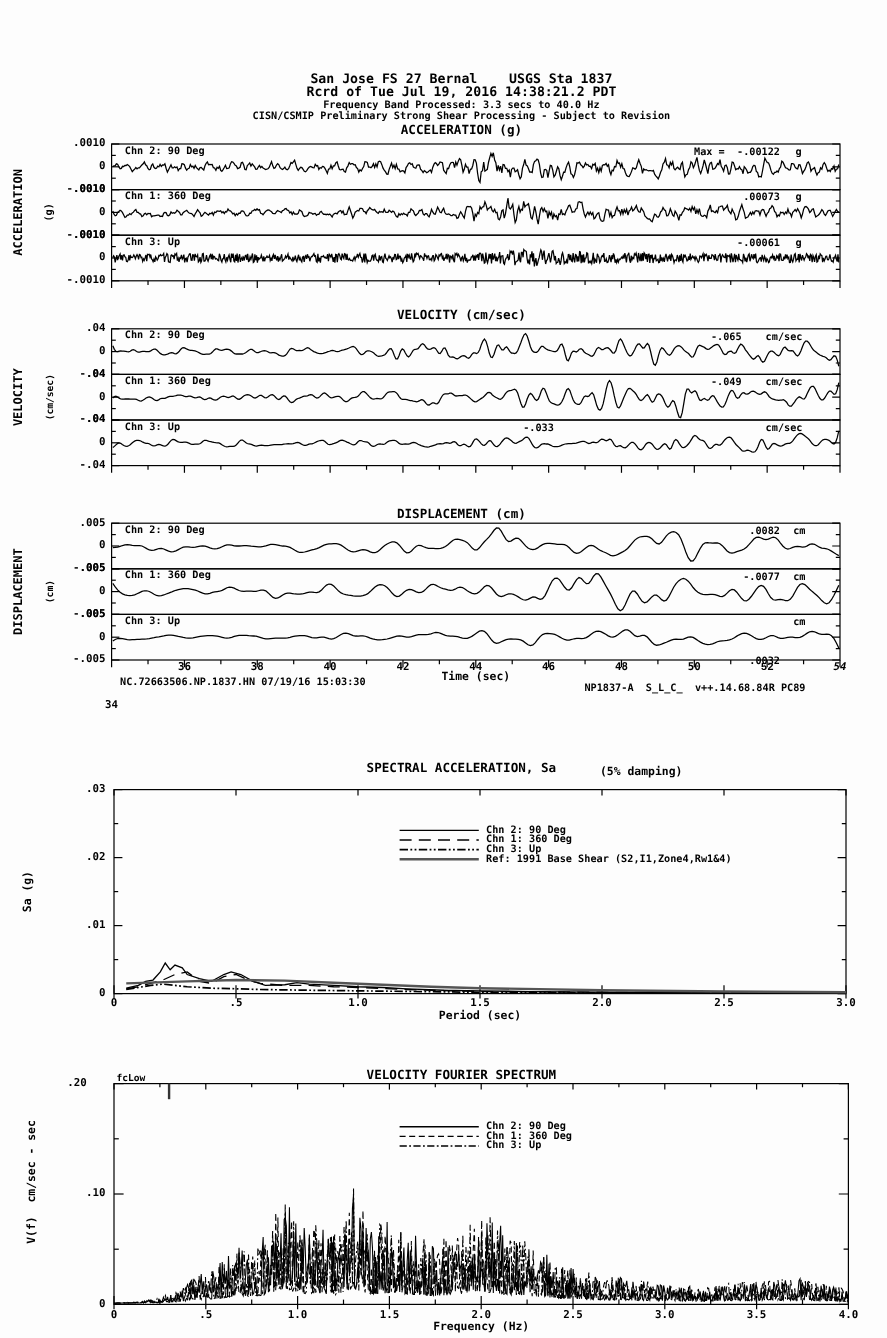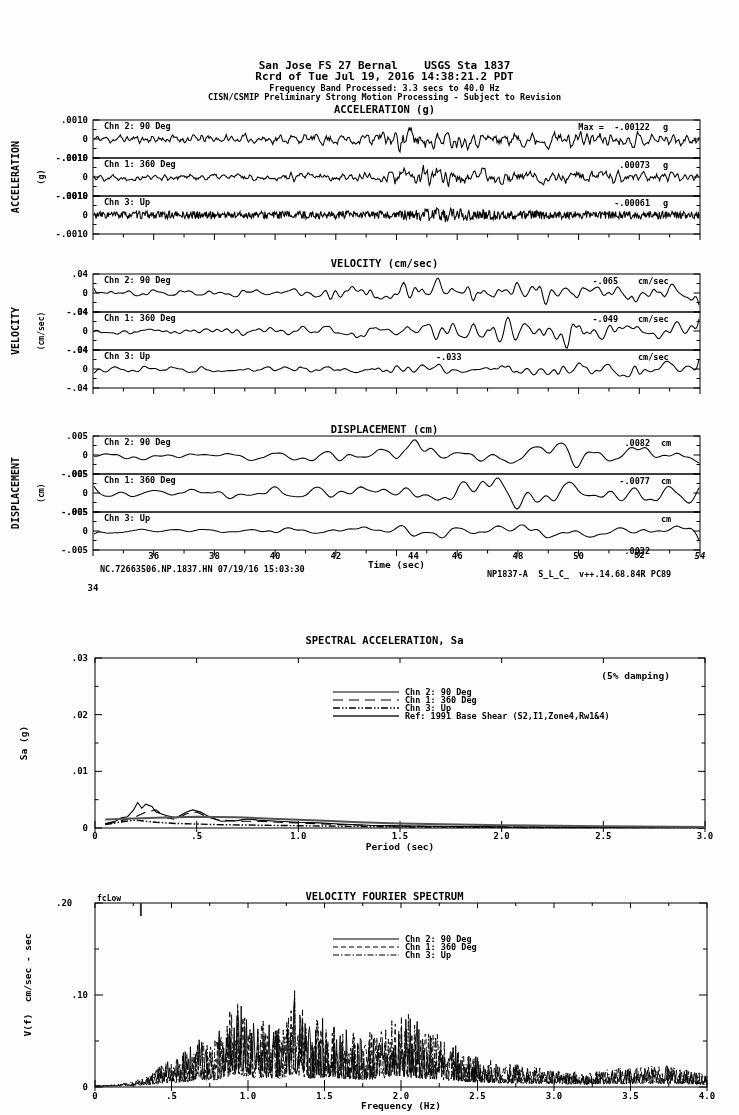--- a/index.html
+++ b/index.html
@@ -291,39 +291,39 @@
     <path d="M95.0 1086.0 L95.9 1086.0 L96.8 1086.0 L97.6 1085.9 L98.5 1085.9 L99.4 1085.9 L100.3 1085.8 L101.1 1085.9 L102.0 1085.9 L102.9 1085.9 L103.8 1085.8 L104.6 1085.9 L105.5 1085.8 L106.4 1085.9 L107.3 1085.9 L108.1 1085.3 L109.0 1085.6 L109.9 1085.9 L110.8 1085.9 L111.6 1085.9 L112.5 1085.6 L113.4 1085.7 L114.3 1085.3 L115.1 1085.2 L116.0 1085.8 L116.9 1085.5 L117.8 1085.6 L118.6 1085.4 L119.5 1085.6 L120.4 1085.3 L121.3 1085.7 L122.1 1084.1 L123.0 1085.5 L123.9 1084.4 L124.8 1083.6 L125.6 1085.0 L126.5 1084.3 L127.4 1084.0 L128.3 1084.3 L129.1 1085.3 L130.0 1085.3 L130.9 1085.5 L131.8 1085.2 L132.6 1081.5 L133.5 1084.2 L134.4 1084.8 L135.3 1085.3 L136.2 1084.5 L137.0 1082.1 L137.9 1079.7 L138.8 1084.9 L139.7 1080.8 L140.5 1085.1 L141.4 1083.4 L142.3 1083.3 L143.2 1084.9 L144.0 1084.0 L144.9 1084.9 L145.8 1084.9 L146.7 1076.8 L147.5 1079.1 L148.4 1084.6 L149.3 1084.8 L150.2 1076.3 L151.0 1081.3 L151.9 1078.0 L152.8 1082.9 L153.7 1082.2 L154.5 1084.2 L155.4 1082.0 L156.3 1082.9 L157.2 1076.7 L158.0 1083.8 L158.9 1074.5 L159.8 1081.5 L160.7 1082.5 L161.5 1064.5 L162.4 1067.6 L163.3 1069.1 L164.2 1076.6 L165.0 1074.2 L165.9 1063.4 L166.8 1081.3 L167.7 1082.8 L168.5 1075.9 L169.4 1079.8 L170.3 1080.7 L171.2 1064.2 L172.0 1080.7 L172.9 1076.1 L173.8 1081.0 L174.7 1070.2 L175.5 1076.1 L176.4 1079.0 L177.3 1068.9 L178.2 1076.1 L179.1 1069.4 L179.9 1064.3 L180.8 1079.2 L181.7 1080.6 L182.6 1054.4 L183.4 1081.9 L184.3 1081.7 L185.2 1068.3 L186.1 1079.2 L186.9 1053.6 L187.8 1081.5 L188.7 1071.3 L189.6 1077.7 L190.4 1066.1 L191.3 1080.8 L192.2 1080.1 L193.1 1079.1 L193.9 1060.6 L194.8 1060.3 L195.7 1080.4 L196.6 1070.6 L197.4 1073.9 L198.3 1066.4 L199.2 1078.1 L200.1 1078.1 L200.9 1069.7 L201.8 1078.1 L202.7 1079.9 L203.6 1072.0 L204.4 1078.8 L205.3 1070.0 L206.2 1079.8 L207.1 1080.1 L207.9 1057.6 L208.8 1079.9 L209.7 1070.8 L210.6 1047.0 L211.4 1064.7 L212.3 1073.0 L213.2 1063.6 L214.1 1077.5 L214.9 1079.4 L215.8 1059.2 L216.7 1068.1 L217.6 1041.3 L218.5 1078.4 L219.3 1075.6 L220.2 1043.0 L221.1 1037.4 L222.0 1062.6 L222.8 1055.1 L223.7 1076.0 L224.6 1075.7 L225.5 1054.1 L226.3 1062.3 L227.2 1037.4 L228.1 1074.1 L229.0 1071.0 L229.8 1010.6 L230.7 1071.9 L231.6 1014.6 L232.5 1074.0 L233.3 1072.4 L234.2 1074.6 L235.1 1059.4 L236.0 1070.7 L236.8 1068.3 L237.7 1010.5 L238.6 1073.5 L239.5 1073.8 L240.3 1047.6 L241.2 1053.2 L242.1 1037.8 L243.0 1017.5 L243.8 1076.2 L244.7 1073.9 L245.6 1072.7 L246.5 1073.6 L247.3 1055.9 L248.2 1034.6 L249.1 1075.9 L250.0 1073.3 L250.8 1033.5 L251.7 1045.5 L252.6 1078.3 L253.5 1071.1 L254.3 1072.8 L255.2 1061.6 L256.1 1055.9 L257.0 1056.6 L257.8 1031.6 L258.7 1060.4 L259.6 1077.6 L260.5 1076.6 L261.4 1026.1 L262.2 1024.5 L263.1 1077.2 L264.0 1074.2 L264.9 1058.6 L265.7 1033.0 L266.6 1060.1 L267.5 1036.1 L268.4 1053.2 L269.2 1072.9 L270.1 1071.7 L271.0 1057.7 L271.9 1077.0 L272.7 1045.0 L273.6 1047.6 L274.5 1053.6 L275.4 1031.1 L276.2 1076.7 L277.1 1035.4 L278.0 1078.1 L278.9 1073.6 L279.7 1039.8 L280.6 1053.3 L281.5 1042.6 L282.4 1046.8 L283.2 1051.8 L284.1 1077.2 L285.0 1060.0 L285.9 1057.7 L286.7 1067.2 L287.6 1029.4 L288.5 1039.3 L289.4 1065.4 L290.2 1051.1 L291.1 1010.7 L292.0 1074.5 L292.9 1072.3 L293.7 1073.7 L294.6 1068.5 L295.5 1071.4 L296.4 1072.8 L297.2 1070.8 L298.1 1062.7 L299.0 1041.9 L299.9 1029.1 L300.8 1063.7 L301.6 1044.5 L302.5 1008.8 L303.4 1071.8 L304.3 1077.0 L305.1 1038.5 L306.0 1057.8 L306.9 1074.6 L307.8 1077.2 L308.6 1078.1 L309.5 1056.5 L310.4 1078.4 L311.3 1058.0 L312.1 1042.4 L313.0 1076.9 L313.9 1053.6 L314.8 1046.2 L315.6 1064.3 L316.5 1043.9 L317.4 1020.3 L318.3 1060.3 L319.1 1076.0 L320.0 1072.6 L320.9 1029.8 L321.8 1043.5 L322.6 1039.7 L323.5 1046.1 L324.4 1077.0 L325.3 1049.9 L326.1 1076.4 L327.0 1045.3 L327.9 1052.3 L328.8 1077.2 L329.6 1073.3 L330.5 1075.8 L331.4 1069.6 L332.3 1033.2 L333.1 1068.2 L334.0 1026.4 L334.9 1069.0 L335.8 1068.3 L336.6 1050.7 L337.5 1061.4 L338.4 1077.2 L339.3 1078.1 L340.2 1067.1 L341.0 1070.5 L341.9 1078.5 L342.8 1034.1 L343.7 1078.8 L344.5 1056.6 L345.4 1069.1 L346.3 1049.7 L347.2 1075.2 L348.0 1077.1 L348.9 1053.6 L349.8 1077.8 L350.7 1077.9 L351.5 1070.8 L352.4 1048.2 L353.3 1079.2 L354.2 1037.3 L355.0 1078.9 L355.9 1079.3 L356.8 1064.4 L357.7 1074.2 L358.5 1072.1 L359.4 1077.1 L360.3 1079.5 L361.2 1054.8 L362.0 1059.3 L362.9 1079.7 L363.8 1050.8 L364.7 1046.1 L365.5 1044.9 L366.4 1051.6 L367.3 1079.3 L368.2 1073.4 L369.0 1040.5 L369.9 1052.8 L370.8 1077.4 L371.7 1032.9 L372.5 1066.9 L373.4 1075.9 L374.3 1037.7 L375.2 1042.3 L376.0 1061.6 L376.9 1075.5 L377.8 1060.8 L378.7 1052.2 L379.5 1076.5 L380.4 1043.7 L381.3 1031.7 L382.2 1036.7 L383.1 1070.4 L383.9 1067.6 L384.8 1042.5 L385.7 1069.5 L386.6 1058.5 L387.4 1054.2 L388.3 1075.1 L389.2 1077.8 L390.1 1042.1 L390.9 1077.1 L391.8 1064.9 L392.7 1059.0 L393.6 1066.5 L394.4 1040.4 L395.3 1023.9 L396.2 1068.4 L397.1 1076.6 L397.9 1074.4 L398.8 1030.9 L399.7 1045.9 L400.6 1065.0 L401.4 1016.8 L402.3 1069.4 L403.2 1056.6 L404.1 1076.1 L404.9 1051.0 L405.8 1064.0 L406.7 1077.1 L407.6 1077.0 L408.4 1076.7 L409.3 1073.5 L410.2 1074.5 L411.1 1059.5 L411.9 1034.1 L412.8 1072.9 L413.7 1060.5 L414.6 1038.7 L415.4 1037.4 L416.3 1078.0 L417.2 1049.5 L418.1 1077.8 L418.9 1076.9 L419.8 1078.4 L420.7 1040.5 L421.6 1065.9 L422.5 1039.1 L423.3 1070.1 L424.2 1068.8 L425.1 1034.0 L426.0 1035.8 L426.8 1078.0 L427.7 1070.4 L428.6 1064.6 L429.5 1067.5 L430.3 1079.1 L431.2 1071.9 L432.1 1076.2 L433.0 1078.9 L433.8 1067.3 L434.7 1069.7 L435.6 1075.5 L436.5 1059.0 L437.3 1072.1 L438.2 1070.7 L439.1 1071.5 L440.0 1067.5 L440.8 1040.1 L441.7 1076.9 L442.6 1070.7 L443.5 1080.1 L444.3 1042.0 L445.2 1069.5 L446.1 1063.8 L447.0 1078.7 L447.8 1062.4 L448.7 1080.6 L449.6 1059.4 L450.5 1059.1 L451.3 1054.4 L452.2 1077.9 L453.1 1047.7 L454.0 1079.4 L454.8 1066.6 L455.7 1068.3 L456.6 1071.9 L457.5 1059.7 L458.3 1080.2 L459.2 1069.7 L460.1 1079.4 L461.0 1075.6 L461.8 1081.6 L462.7 1080.4 L463.6 1063.9 L464.5 1081.1 L465.4 1081.4 L466.2 1081.2 L467.1 1081.9 L468.0 1057.4 L468.9 1081.6 L469.7 1074.3 L470.6 1058.3 L471.5 1075.3 L472.4 1067.7 L473.2 1058.5 L474.1 1082.0 L475.0 1058.1 L475.9 1081.3 L476.7 1071.6 L477.6 1074.8 L478.5 1078.6 L479.4 1078.7 L480.2 1064.6 L481.1 1082.6 L482.0 1071.5 L482.9 1074.2 L483.7 1064.7 L484.6 1079.3 L485.5 1078.8 L486.4 1074.4 L487.2 1075.1 L488.1 1082.5 L489.0 1065.0 L489.9 1082.5 L490.7 1075.8 L491.6 1069.4 L492.5 1080.5 L493.4 1081.9 L494.2 1082.8 L495.1 1073.5 L496.0 1068.3 L496.9 1081.4 L497.7 1066.8 L498.6 1083.0 L499.5 1083.1 L500.4 1074.3 L501.2 1080.2 L502.1 1076.9 L503.0 1081.5 L503.9 1083.1 L504.8 1079.4 L505.6 1081.9 L506.5 1079.0 L507.4 1080.0 L508.3 1073.0 L509.1 1082.2 L510.0 1064.3 L510.9 1072.5 L511.8 1081.0 L512.6 1083.2 L513.5 1065.9 L514.4 1080.7 L515.3 1064.5 L516.1 1080.2 L517.0 1083.2 L517.9 1065.6 L518.8 1080.8 L519.6 1071.9 L520.5 1083.4 L521.4 1077.6 L522.3 1083.1 L523.1 1082.7 L524.0 1083.3 L524.9 1082.3 L525.8 1078.2 L526.6 1083.4 L527.5 1066.8 L528.4 1079.0 L529.3 1075.6 L530.1 1078.9 L531.0 1078.6 L531.9 1075.2 L532.8 1072.2 L533.6 1082.6 L534.5 1078.4 L535.4 1081.1 L536.3 1068.0 L537.1 1077.5 L538.0 1074.2 L538.9 1072.0 L539.8 1082.5 L540.6 1076.1 L541.5 1080.5 L542.4 1071.2 L543.3 1077.3 L544.2 1072.1 L545.0 1082.1 L545.9 1077.0 L546.8 1083.9 L547.7 1082.4 L548.5 1083.8 L549.4 1076.0 L550.3 1082.6 L551.2 1079.8 L552.0 1083.9 L552.9 1069.8 L553.8 1078.2 L554.7 1082.4 L555.5 1080.4 L556.4 1071.8 L557.3 1082.1 L558.2 1081.1 L559.0 1071.7 L559.9 1080.0 L560.8 1075.3 L561.7 1082.4 L562.5 1083.9 L563.4 1076.2 L564.3 1082.2 L565.2 1080.9 L566.0 1072.9 L566.9 1084.1 L567.8 1084.0 L568.7 1083.8 L569.5 1073.6 L570.4 1083.7 L571.3 1084.2 L572.2 1078.0 L573.0 1075.7 L573.9 1084.2 L574.8 1076.3 L575.7 1074.5 L576.5 1082.4 L577.4 1079.8 L578.3 1084.2 L579.2 1076.9 L580.0 1084.2 L580.9 1084.1 L581.8 1084.1 L582.7 1076.3 L583.5 1081.1 L584.4 1082.4 L585.3 1080.9 L586.2 1084.2 L587.1 1084.3 L587.9 1082.6 L588.8 1084.2 L589.7 1073.1 L590.6 1073.7 L591.4 1082.0 L592.3 1083.5 L593.2 1078.7 L594.1 1084.1 L594.9 1084.2 L595.8 1072.8 L596.7 1077.3 L597.6 1076.7 L598.4 1083.9 L599.3 1071.6 L600.2 1081.6 L601.1 1077.3 L601.9 1078.8 L602.8 1079.9 L603.7 1070.8 L604.6 1077.4 L605.4 1081.0 L606.3 1076.5 L607.2 1083.5 L608.1 1083.8 L608.9 1083.9 L609.8 1078.6 L610.7 1078.2 L611.6 1078.3 L612.4 1069.4 L613.3 1083.9 L614.2 1077.3 L615.1 1083.6 L615.9 1081.0 L616.8 1069.5 L617.7 1082.2 L618.6 1080.8 L619.4 1081.7 L620.3 1070.2 L621.2 1083.7 L622.1 1070.2 L622.9 1074.8 L623.8 1083.5 L624.7 1083.2 L625.6 1072.0 L626.5 1083.7 L627.3 1082.5 L628.2 1081.8 L629.1 1083.4 L630.0 1068.2 L630.8 1077.4 L631.7 1078.3 L632.6 1080.4 L633.5 1079.1 L634.3 1081.4 L635.2 1075.6 L636.1 1078.7 L637.0 1067.8 L637.8 1070.1 L638.7 1078.5 L639.6 1083.0 L640.5 1068.1 L641.3 1067.7 L642.2 1083.6 L643.1 1073.5 L644.0 1080.7 L644.8 1073.0 L645.7 1083.2 L646.6 1080.9 L647.5 1071.3 L648.3 1066.8 L649.2 1073.5 L650.1 1075.4 L651.0 1081.2 L651.8 1082.2 L652.7 1083.5 L653.6 1071.9 L654.5 1077.3 L655.3 1070.2 L656.2 1073.8 L657.1 1074.0 L658.0 1079.3 L658.8 1066.8 L659.7 1072.5 L660.6 1082.5 L661.5 1081.5 L662.3 1073.6 L663.2 1083.3 L664.1 1083.4 L665.0 1080.7 L665.8 1079.8 L666.7 1073.4 L667.6 1071.0 L668.5 1080.9 L669.4 1075.1 L670.2 1083.6 L671.1 1067.5 L672.0 1079.9 L672.9 1070.9 L673.7 1074.6 L674.6 1082.8 L675.5 1082.2 L676.4 1070.0 L677.2 1079.7 L678.1 1081.3 L679.0 1075.4 L679.9 1080.6 L680.7 1076.7 L681.6 1082.8 L682.5 1083.9 L683.4 1077.8 L684.2 1079.8 L685.1 1081.6 L686.0 1070.1 L686.9 1073.7 L687.7 1084.0 L688.6 1071.5 L689.5 1083.5 L690.4 1075.6 L691.2 1084.0 L692.1 1080.6 L693.0 1083.8 L693.9 1079.4 L694.7 1073.4 L695.6 1083.8 L696.5 1072.2 L697.4 1084.3 L698.2 1082.5 L699.1 1082.7 L700.0 1074.4 L700.9 1073.4 L701.7 1074.3 L702.6 1076.2 L703.5 1083.2 L704.4 1082.1 L705.2 1076.8 L706.1 1082.3 L707.0 1084.4" fill="none" stroke="#000000" stroke-width="0.9" stroke-dasharray="5,3"></path>
     <path d="M95.0 1086.0 L95.9 1086.0 L96.8 1086.0 L97.6 1085.9 L98.5 1085.9 L99.4 1085.9 L100.3 1086.0 L101.1 1085.7 L102.0 1085.9 L102.9 1085.8 L103.8 1085.7 L104.6 1085.8 L105.5 1085.9 L106.4 1085.4 L107.3 1085.9 L108.1 1085.6 L109.0 1085.6 L109.9 1085.8 L110.8 1085.7 L111.6 1085.2 L112.5 1085.2 L113.4 1085.7 L114.3 1085.1 L115.1 1085.8 L116.0 1085.3 L116.9 1085.7 L117.8 1085.8 L118.6 1084.5 L119.5 1085.7 L120.4 1085.2 L121.3 1085.3 L122.1 1085.7 L123.0 1084.1 L123.9 1084.5 L124.8 1085.6 L125.6 1085.6 L126.5 1085.0 L127.4 1085.4 L128.3 1084.3 L129.1 1085.3 L130.0 1084.6 L130.9 1082.3 L131.8 1084.4 L132.6 1085.4 L133.5 1084.4 L134.4 1085.0 L135.3 1084.1 L136.2 1082.2 L137.0 1083.7 L137.9 1083.4 L138.8 1083.8 L139.7 1082.8 L140.5 1083.8 L141.4 1084.9 L142.3 1079.2 L143.2 1082.7 L144.0 1082.2 L144.9 1082.9 L145.8 1081.8 L146.7 1077.0 L147.5 1077.9 L148.4 1084.8 L149.3 1080.3 L150.2 1084.7 L151.0 1080.5 L151.9 1080.4 L152.8 1073.4 L153.7 1078.0 L154.5 1073.6 L155.4 1075.6 L156.3 1083.4 L157.2 1077.1 L158.0 1068.9 L158.9 1083.5 L159.8 1067.8 L160.7 1075.3 L161.5 1071.6 L162.4 1081.3 L163.3 1071.6 L164.2 1081.4 L165.0 1072.9 L165.9 1067.6 L166.8 1082.9 L167.7 1076.1 L168.5 1076.6 L169.4 1081.0 L170.3 1076.9 L171.2 1081.3 L172.0 1077.7 L172.9 1082.1 L173.8 1066.6 L174.7 1071.3 L175.5 1075.1 L176.4 1059.7 L177.3 1064.5 L178.2 1082.4 L179.1 1081.4 L179.9 1073.5 L180.8 1070.1 L181.7 1081.3 L182.6 1080.5 L183.4 1058.7 L184.3 1070.4 L185.2 1081.8 L186.1 1075.9 L186.9 1081.4 L187.8 1080.6 L188.7 1081.1 L189.6 1080.6 L190.4 1080.3 L191.3 1078.8 L192.2 1057.2 L193.1 1080.4 L193.9 1054.2 L194.8 1063.9 L195.7 1054.7 L196.6 1075.9 L197.4 1044.7 L198.3 1070.3 L199.2 1043.0 L200.1 1052.8 L200.9 1071.8 L201.8 1078.2 L202.7 1044.9 L203.6 1042.9 L204.4 1080.0 L205.3 1075.6 L206.2 1075.9 L207.1 1045.4 L207.9 1073.0 L208.8 1073.6 L209.7 1051.6 L210.6 1057.2 L211.4 1067.9 L212.3 1050.4 L213.2 1079.7 L214.1 1079.8 L214.9 1039.9 L215.8 1045.6 L216.7 1042.0 L217.6 1049.0 L218.5 1042.6 L219.3 1050.2 L220.2 1040.6 L221.1 1073.1 L222.0 1068.0 L222.8 1041.5 L223.7 1076.8 L224.6 1069.5 L225.5 1059.5 L226.3 1061.5 L227.2 1024.9 L228.1 1076.5 L229.0 1060.2 L229.8 1075.5 L230.7 1039.4 L231.6 1065.2 L232.5 1043.4 L233.3 1046.1 L234.2 1072.7 L235.1 1069.2 L236.0 1039.5 L236.8 1067.1 L237.7 1003.8 L238.6 1072.8 L239.5 1049.6 L240.3 1035.6 L241.2 1074.7 L242.1 1074.3 L243.0 1074.2 L243.8 1058.9 L244.7 1017.8 L245.6 1065.3 L246.5 1076.2 L247.3 1067.3 L248.2 1075.9 L249.1 1046.5 L250.0 1028.6 L250.8 1067.6 L251.7 1032.9 L252.6 1059.4 L253.5 1077.6 L254.3 1078.0 L255.2 1076.5 L256.1 1057.2 L257.0 1051.8 L257.8 1060.1 L258.7 1070.0 L259.6 1058.2 L260.5 1039.7 L261.4 1077.6 L262.2 1073.1 L263.1 1021.1 L264.0 1035.1 L264.9 1073.8 L265.7 1045.3 L266.6 1077.8 L267.5 1059.0 L268.4 1076.9 L269.2 1055.7 L270.1 1074.1 L271.0 1049.6 L271.9 1067.2 L272.7 1066.1 L273.6 1032.4 L274.5 1048.0 L275.4 1074.7 L276.2 1077.1 L277.1 1034.6 L278.0 1045.8 L278.9 1028.7 L279.7 1078.7 L280.6 1077.3 L281.5 1057.6 L282.4 1077.3 L283.2 1030.0 L284.1 1044.1 L285.0 1036.7 L285.9 1076.6 L286.7 1022.6 L287.6 1039.5 L288.5 1016.9 L289.4 1073.8 L290.2 1075.2 L291.1 1066.2 L292.0 1043.5 L292.9 1027.0 L293.7 1070.3 L294.6 989.8 L295.5 1067.2 L296.4 1049.2 L297.2 1042.4 L298.1 1034.6 L299.0 1075.4 L299.9 1033.7 L300.8 1058.0 L301.6 1063.5 L302.5 1069.9 L303.4 1043.9 L304.3 1041.8 L305.1 1047.0 L306.0 1028.6 L306.9 1047.7 L307.8 1076.6 L308.6 1071.9 L309.5 1078.4 L310.4 1074.0 L311.3 1054.6 L312.1 1044.8 L313.0 1078.2 L313.9 1051.8 L314.8 1072.9 L315.6 1058.6 L316.5 1020.4 L317.4 1021.8 L318.3 1028.3 L319.1 1071.5 L320.0 1040.5 L320.9 1065.3 L321.8 1073.6 L322.6 1077.5 L323.5 1061.6 L324.4 1073.9 L325.3 1044.8 L326.1 1029.4 L327.0 1053.9 L327.9 1041.6 L328.8 1063.4 L329.6 1073.2 L330.5 1075.7 L331.4 1053.5 L332.3 1072.3 L333.1 1070.6 L334.0 1026.4 L334.9 1077.1 L335.8 1072.0 L336.6 1070.5 L337.5 1073.0 L338.4 1077.8 L339.3 1078.3 L340.2 1051.6 L341.0 1067.1 L341.9 1065.1 L342.8 1065.0 L343.7 1058.3 L344.5 1051.0 L345.4 1061.2 L346.3 1077.5 L347.2 1072.0 L348.0 1077.0 L348.9 1069.2 L349.8 1065.2 L350.7 1048.3 L351.5 1061.9 L352.4 1046.2 L353.3 1032.6 L354.2 1069.5 L355.0 1045.4 L355.9 1078.8 L356.8 1077.4 L357.7 1045.1 L358.5 1046.6 L359.4 1071.9 L360.3 1078.1 L361.2 1079.4 L362.0 1048.8 L362.9 1053.6 L363.8 1067.2 L364.7 1079.7 L365.5 1065.8 L366.4 1079.0 L367.3 1073.1 L368.2 1069.6 L369.0 1070.2 L369.9 1032.4 L370.8 1076.2 L371.7 1072.1 L372.5 1079.1 L373.4 1077.0 L374.3 1062.7 L375.2 1076.9 L376.0 1076.6 L376.9 1038.0 L377.8 1061.6 L378.7 1045.6 L379.5 1066.5 L380.4 1053.4 L381.3 1073.0 L382.2 1073.6 L383.1 1068.6 L383.9 1075.5 L384.8 1078.8 L385.7 1028.8 L386.6 1075.2 L387.4 1067.2 L388.3 1039.1 L389.2 1065.3 L390.1 1070.6 L390.9 1071.7 L391.8 1020.7 L392.7 1072.7 L393.6 1048.0 L394.4 1069.7 L395.3 1052.7 L396.2 1076.0 L397.1 1064.5 L397.9 1062.9 L398.8 1066.2 L399.7 1075.6 L400.6 1053.9 L401.4 1026.6 L402.3 1071.4 L403.2 1070.1 L404.1 1076.4 L404.9 1030.2 L405.8 1057.6 L406.7 1029.3 L407.6 1077.1 L408.4 1014.3 L409.3 1045.5 L410.2 1072.7 L411.1 1066.1 L411.9 1071.3 L412.8 1049.1 L413.7 1067.1 L414.6 1025.4 L415.4 1041.9 L416.3 1078.1 L417.2 1054.7 L418.1 1060.5 L418.9 1062.8 L419.8 1078.5 L420.7 1078.1 L421.6 1077.1 L422.5 1038.3 L423.3 1044.5 L424.2 1070.5 L425.1 1077.6 L426.0 1069.2 L426.8 1051.9 L427.7 1059.9 L428.6 1034.2 L429.5 1072.5 L430.3 1076.0 L431.2 1037.9 L432.1 1078.4 L433.0 1035.2 L433.8 1037.7 L434.7 1067.6 L435.6 1037.1 L436.5 1059.9 L437.3 1034.3 L438.2 1048.1 L439.1 1073.3 L440.0 1045.7 L440.8 1046.4 L441.7 1074.2 L442.6 1059.9 L443.5 1073.3 L444.3 1059.3 L445.2 1077.9 L446.1 1074.2 L447.0 1079.1 L447.8 1077.0 L448.7 1076.3 L449.6 1077.9 L450.5 1078.0 L451.3 1079.0 L452.2 1058.0 L453.1 1046.8 L454.0 1080.3 L454.8 1058.6 L455.7 1071.0 L456.6 1079.3 L457.5 1076.2 L458.3 1051.5 L459.2 1076.4 L460.1 1081.0 L461.0 1074.5 L461.8 1081.2 L462.7 1056.5 L463.6 1055.5 L464.5 1080.2 L465.4 1081.5 L466.2 1064.4 L467.1 1081.3 L468.0 1081.9 L468.9 1063.2 L469.7 1079.6 L470.6 1082.0 L471.5 1069.1 L472.4 1080.1 L473.2 1065.7 L474.1 1081.4 L475.0 1065.0 L475.9 1080.1 L476.7 1079.6 L477.6 1076.2 L478.5 1061.4 L479.4 1081.1 L480.2 1076.4 L481.1 1082.5 L482.0 1076.0 L482.9 1082.5 L483.7 1077.7 L484.6 1082.3 L485.5 1069.2 L486.4 1074.4 L487.2 1081.1 L488.1 1064.8 L489.0 1082.6 L489.9 1074.7 L490.7 1060.4 L491.6 1074.2 L492.5 1078.0 L493.4 1081.4 L494.2 1068.3 L495.1 1068.1 L496.0 1077.6 L496.9 1080.8 L497.7 1078.4 L498.6 1079.1 L499.5 1077.4 L500.4 1082.5 L501.2 1075.6 L502.1 1079.0 L503.0 1071.8 L503.9 1068.5 L504.8 1074.6 L505.6 1066.3 L506.5 1068.6 L507.4 1071.3 L508.3 1082.6 L509.1 1081.4 L510.0 1066.1 L510.9 1082.9 L511.8 1083.0 L512.6 1075.3 L513.5 1082.7 L514.4 1081.4 L515.3 1081.3 L516.1 1065.7 L517.0 1077.5 L517.9 1083.1 L518.8 1083.2 L519.6 1080.5 L520.5 1072.5 L521.4 1083.2 L522.3 1081.9 L523.1 1071.9 L524.0 1080.4 L524.9 1081.0 L525.8 1079.9 L526.6 1083.6 L527.5 1072.8 L528.4 1075.3 L529.3 1080.2 L530.1 1071.6 L531.0 1083.6 L531.9 1083.5 L532.8 1083.3 L533.6 1082.0 L534.5 1067.4 L535.4 1075.2 L536.3 1067.9 L537.1 1075.7 L538.0 1081.0 L538.9 1073.6 L539.8 1067.9 L540.6 1082.8 L541.5 1071.9 L542.4 1083.1 L543.3 1075.6 L544.2 1082.5 L545.0 1081.2 L545.9 1079.0 L546.8 1083.6 L547.7 1080.0 L548.5 1083.1 L549.4 1083.8 L550.3 1076.4 L551.2 1083.8 L552.0 1082.1 L552.9 1082.8 L553.8 1083.9 L554.7 1083.6 L555.5 1078.0 L556.4 1078.7 L557.3 1075.5 L558.2 1083.2 L559.0 1082.6 L559.9 1083.2 L560.8 1081.8 L561.7 1074.2 L562.5 1081.0 L563.4 1074.5 L564.3 1083.9 L565.2 1079.8 L566.0 1082.8 L566.9 1080.8 L567.8 1074.6 L568.7 1084.2 L569.5 1077.8 L570.4 1074.2 L571.3 1076.3 L572.2 1083.7 L573.0 1083.6 L573.9 1071.9 L574.8 1084.1 L575.7 1077.7 L576.5 1073.8 L577.4 1083.4 L578.3 1081.4 L579.2 1081.9 L580.0 1083.7 L580.9 1084.2 L581.8 1073.3 L582.7 1078.1 L583.5 1083.8 L584.4 1084.0 L585.3 1079.3 L586.2 1076.6 L587.1 1084.2 L587.9 1083.5 L588.8 1083.6 L589.7 1082.5 L590.6 1082.6 L591.4 1078.9 L592.3 1084.1 L593.2 1082.3 L594.1 1084.0 L594.9 1081.5 L595.8 1077.6 L596.7 1084.2 L597.6 1073.8 L598.4 1076.4 L599.3 1074.0 L600.2 1080.4 L601.1 1072.9 L601.9 1073.2 L602.8 1077.3 L603.7 1083.4 L604.6 1082.3 L605.4 1073.0 L606.3 1071.1 L607.2 1069.7 L608.1 1083.6 L608.9 1074.2 L609.8 1084.0 L610.7 1082.7 L611.6 1073.2 L612.4 1082.7 L613.3 1083.4 L614.2 1081.9 L615.1 1069.9 L615.9 1083.8 L616.8 1083.9 L617.7 1081.5 L618.6 1068.5 L619.4 1070.6 L620.3 1068.4 L621.2 1082.0 L622.1 1081.2 L622.9 1082.2 L623.8 1083.7 L624.7 1083.8 L625.6 1082.5 L626.5 1083.8 L627.3 1069.4 L628.2 1081.6 L629.1 1082.6 L630.0 1080.1 L630.8 1076.3 L631.7 1077.0 L632.6 1083.7 L633.5 1077.0 L634.3 1081.5 L635.2 1071.4 L636.1 1069.4 L637.0 1083.7 L637.8 1074.2 L638.7 1079.1 L639.6 1082.8 L640.5 1083.3 L641.3 1083.0 L642.2 1082.1 L643.1 1079.9 L644.0 1074.3 L644.8 1079.5 L645.7 1076.5 L646.6 1075.1 L647.5 1070.0 L648.3 1083.0 L649.2 1081.2 L650.1 1083.6 L651.0 1083.6 L651.8 1066.0 L652.7 1082.8 L653.6 1073.2 L654.5 1081.9 L655.3 1082.6 L656.2 1083.4 L657.1 1071.3 L658.0 1082.4 L658.8 1083.4 L659.7 1074.0 L660.6 1083.5 L661.5 1079.5 L662.3 1077.7 L663.2 1080.3 L664.1 1083.4 L665.0 1080.4 L665.8 1080.5 L666.7 1078.9 L667.6 1066.6 L668.5 1074.8 L669.4 1083.4 L670.2 1083.6 L671.1 1074.1 L672.0 1080.1 L672.9 1068.9 L673.7 1067.9 L674.6 1068.6 L675.5 1082.7 L676.4 1082.8 L677.2 1083.2 L678.1 1079.1 L679.0 1083.7 L679.9 1068.7 L680.7 1077.3 L681.6 1072.3 L682.5 1083.4 L683.4 1074.6 L684.2 1083.8 L685.1 1079.4 L686.0 1079.9 L686.9 1075.6 L687.7 1083.3 L688.6 1084.0 L689.5 1084.0 L690.4 1081.8 L691.2 1074.7 L692.1 1084.1 L693.0 1080.9 L693.9 1080.5 L694.7 1082.0 L695.6 1083.6 L696.5 1084.0 L697.4 1075.4 L698.2 1083.3 L699.1 1072.8 L700.0 1084.2 L700.9 1082.3 L701.7 1081.6 L702.6 1083.6 L703.5 1084.2 L704.4 1084.4 L705.2 1077.2 L706.1 1084.4 L707.0 1082.5" fill="none" stroke="#000000" stroke-width="0.9" stroke-dasharray="6,2,1.5,2"></path>
     <line x1="333" y1="939" x2="399" y2="939" stroke="#000000" stroke-width="1.2"></line>
     <line x1="333" y1="947" x2="399" y2="947" stroke="#000000" stroke-width="1.2" stroke-dasharray="5,3"></line>
     <line x1="333" y1="955" x2="399" y2="955" stroke="#000000" stroke-width="1.2" stroke-dasharray="6,2,1.5,2"></line>
   </svg>
 
 <div class="t hc" style="top:60px;font-size:11px">San Jose FS 27 Bernal    USGS Sta 1837</div>
 <div class="t hc" style="top:71px;font-size:11px">Rcrd of Tue Jul 19, 2016 14:38:21.2 PDT</div>
 <div class="t hc" style="top:84px;font-size:8.5px">Frequency Band Processed: 3.3 secs to 40.0 Hz</div>
-<div class="t hc" style="top:93px;font-size:8.5px">CISN/CSMIP Preliminary Strong Motion Processing - Subject to Revision</div>
+<div class="t hc" style="top:93px;font-size:8.5px">CISN/CSMIP Preliminary Strong Shear Processing - Subject to Revision</div>
 
 <div class="t hc" style="top:103px;font-size:10.5px">ACCELERATION (g)</div>
 <div class="t hc" style="top:257px;font-size:10.5px">VELOCITY (cm/sec)</div>
 <div class="t hc" style="top:423px;font-size:10.5px">DISPLACEMENT (cm)</div>
 
 <div class="t rot" style="left:16px;top:177px;font-size:10px">ACCELERATION</div>
 <div class="t rot" style="left:42px;top:177px;font-size:8.5px">(g)</div>
 <div class="t rot" style="left:16px;top:331px;font-size:10px">VELOCITY</div>
 <div class="t rot" style="left:42px;top:331px;font-size:8px">(cm/sec)</div>
 <div class="t rot" style="left:16px;top:493px;font-size:10px">DISPLACEMENT</div>
 <div class="t rot" style="left:42px;top:493px;font-size:8px">(cm)</div>
 
 <div class="t" style="left:93px;width:607px;text-align:center;top:560px;font-size:9.5px">Time (sec)</div>
 <div class="t" style="left:100px;top:565px;font-size:8.5px">NC.72663506.NP.1837.HN 07/19/16 15:03:30</div>
 <div class="t" style="left:487px;top:570px;font-size:8.5px">NP1837-A  S_L_C_  v++.14.68.84R PC89</div>
 
 <div class="t hc" style="top:634px;font-size:10.5px">SPECTRAL ACCELERATION, Sa</div>
-<div class="t" style="left:500px;width:170px;text-align:right;top:671px;font-size:9.5px">(5% damping)</div>
+<div class="t" style="left:500px;width:170px;text-align:left;top:639px;font-size:9.5px">(5% damping)</div>
 <div class="t rot" style="left:24px;top:743px;font-size:9.5px">Sa (g)</div>
 <div class="t" style="left:95px;width:610px;text-align:center;top:842px;font-size:9.5px">Period (sec)</div>
 
 <div class="t hc" style="top:890px;font-size:10.5px">VELOCITY FOURIER SPECTRUM</div>
 <div class="t" style="left:97px;top:894px;font-size:8px">fcLow</div>
 <div class="t rot" style="left:28px;top:985px;font-size:9.5px">V(f)  cm/sec - sec</div>
 <div class="t" style="left:95px;width:612px;text-align:center;top:1101px;font-size:9.5px">Frequency (Hz)</div>
 
 <div id="gen">
     <div class="t" style="left: 34px; top: 115px; width: 54px; text-align: right; font-size: 9px;">.0010</div>
@@ -378,21 +378,21 @@
     <div class="t" style="left: 34px; top: 526px; width: 54px; text-align: right; font-size: 9px;">0</div>
     <div class="t" style="left: 34px; top: 545px; width: 54px; text-align: right; font-size: 9px;">-.005</div>
     <div class="t" style="left: 104px; top: 514px; font-size: 8.5px;">Chn 3: Up</div>
     <div class="t" style="left: 480px; top: 515px; width: 170px; text-align: right; font-size: 8.5px; margin-top: 32px;">.0032</div>
     <div class="t" style="left: 661px; top: 515px; font-size: 8.5px;">cm</div>
     <div class="t" style="left: 80px; top: 583px; width: 26px; text-align: center; font-size: 9px;">34</div>
     <div class="t" style="left: 140.7px; top: 551px; width: 26px; text-align: center; font-size: 9px;">36</div>
     <div class="t" style="left: 201.4px; top: 551px; width: 26px; text-align: center; font-size: 9px;">38</div>
     <div class="t" style="left: 262.1px; top: 551px; width: 26px; text-align: center; font-size: 9px;">40</div>
     <div class="t" style="left: 322.8px; top: 551px; width: 26px; text-align: center; font-size: 9px;">42</div>
-    <div class="t" style="left: 383.5px; top: 551px; width: 26px; text-align: center; font-size: 9px; margin-left: 17px;">44</div>
+    <div class="t" style="left: 383.5px; top: 551px; width: 26px; text-align: center; font-size: 9px;">44</div>
     <div class="t" style="left: 444.2px; top: 551px; width: 26px; text-align: center; font-size: 9px;">46</div>
     <div class="t" style="left: 504.9px; top: 551px; width: 26px; text-align: center; font-size: 9px;">48</div>
     <div class="t" style="left: 565.6px; top: 551px; width: 26px; text-align: center; font-size: 9px;">50</div>
     <div class="t" style="left: 626.3px; top: 551px; width: 26px; text-align: center; font-size: 9px; font-family: Liberation Mono, monospace;">52</div>
     <div class="t" style="left: 687px; top: 551px; width: 26px; text-align: center; font-size: 9px; font-style: italic;">54</div>
     <div class="t" style="left: 40px; top: 653px; width: 48px; text-align: right; font-size: 9px;">.03</div>
     <div class="t" style="left: 40px; top: 709.7px; width: 48px; text-align: right; font-size: 9px;">.02</div>
     <div class="t" style="left: 40px; top: 766.4px; width: 48px; text-align: right; font-size: 9px;">.01</div>
     <div class="t" style="left: 40px; top: 823.1px; width: 48px; text-align: right; font-size: 9px;">0</div>
     <div class="t" style="left: 82px; top: 831px; width: 26px; text-align: center; font-size: 9px;">0</div>

